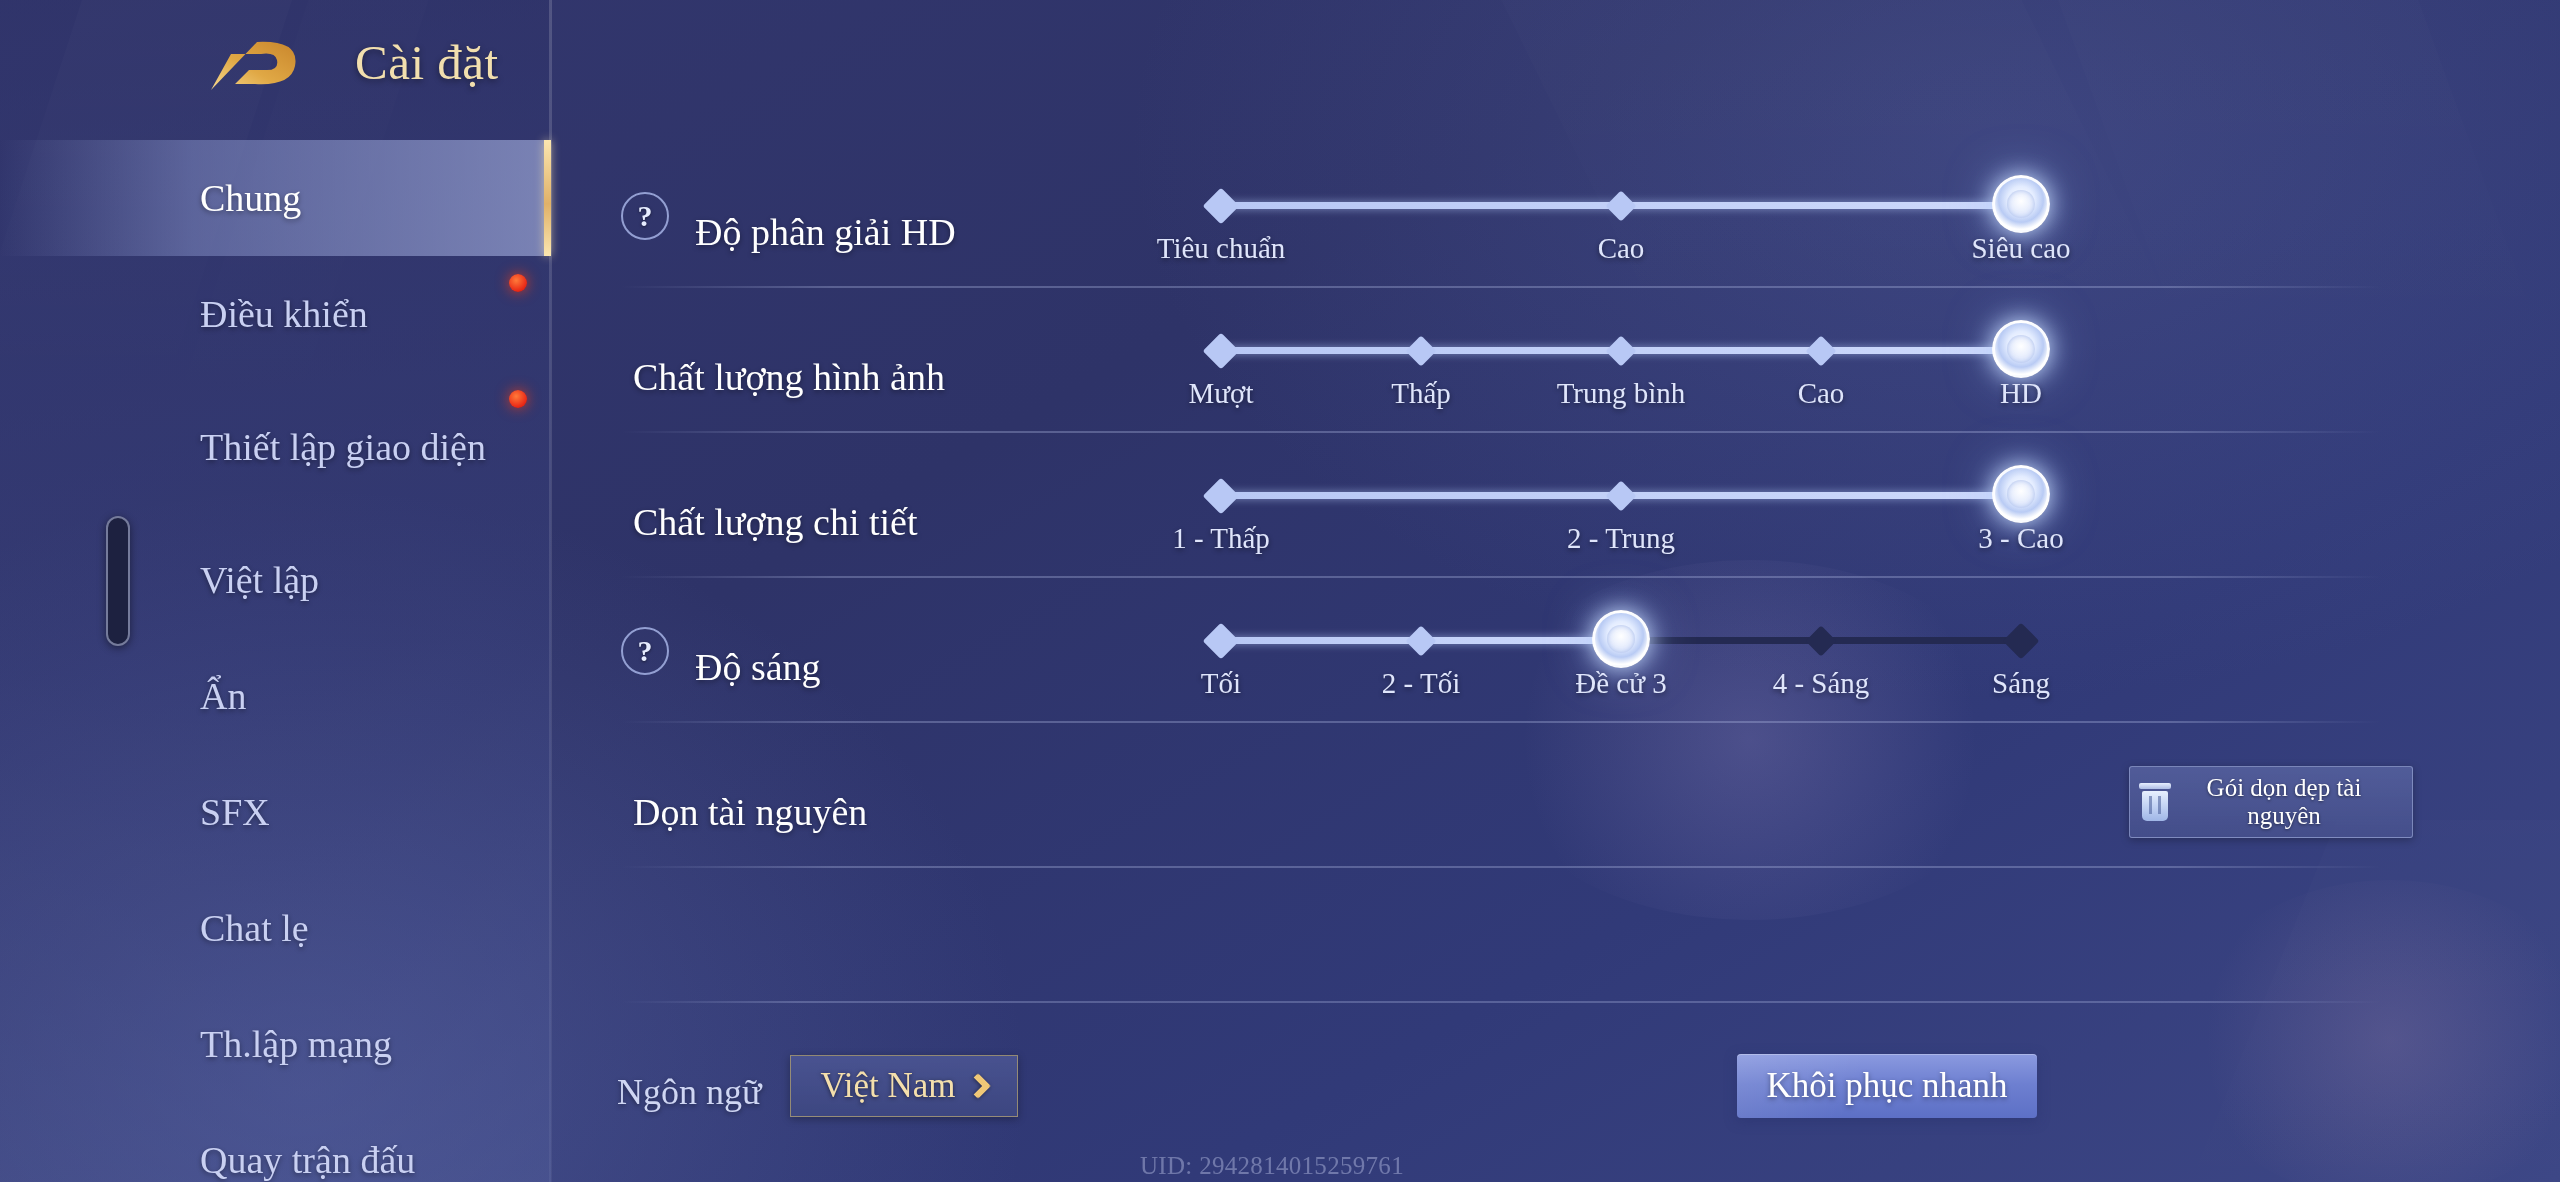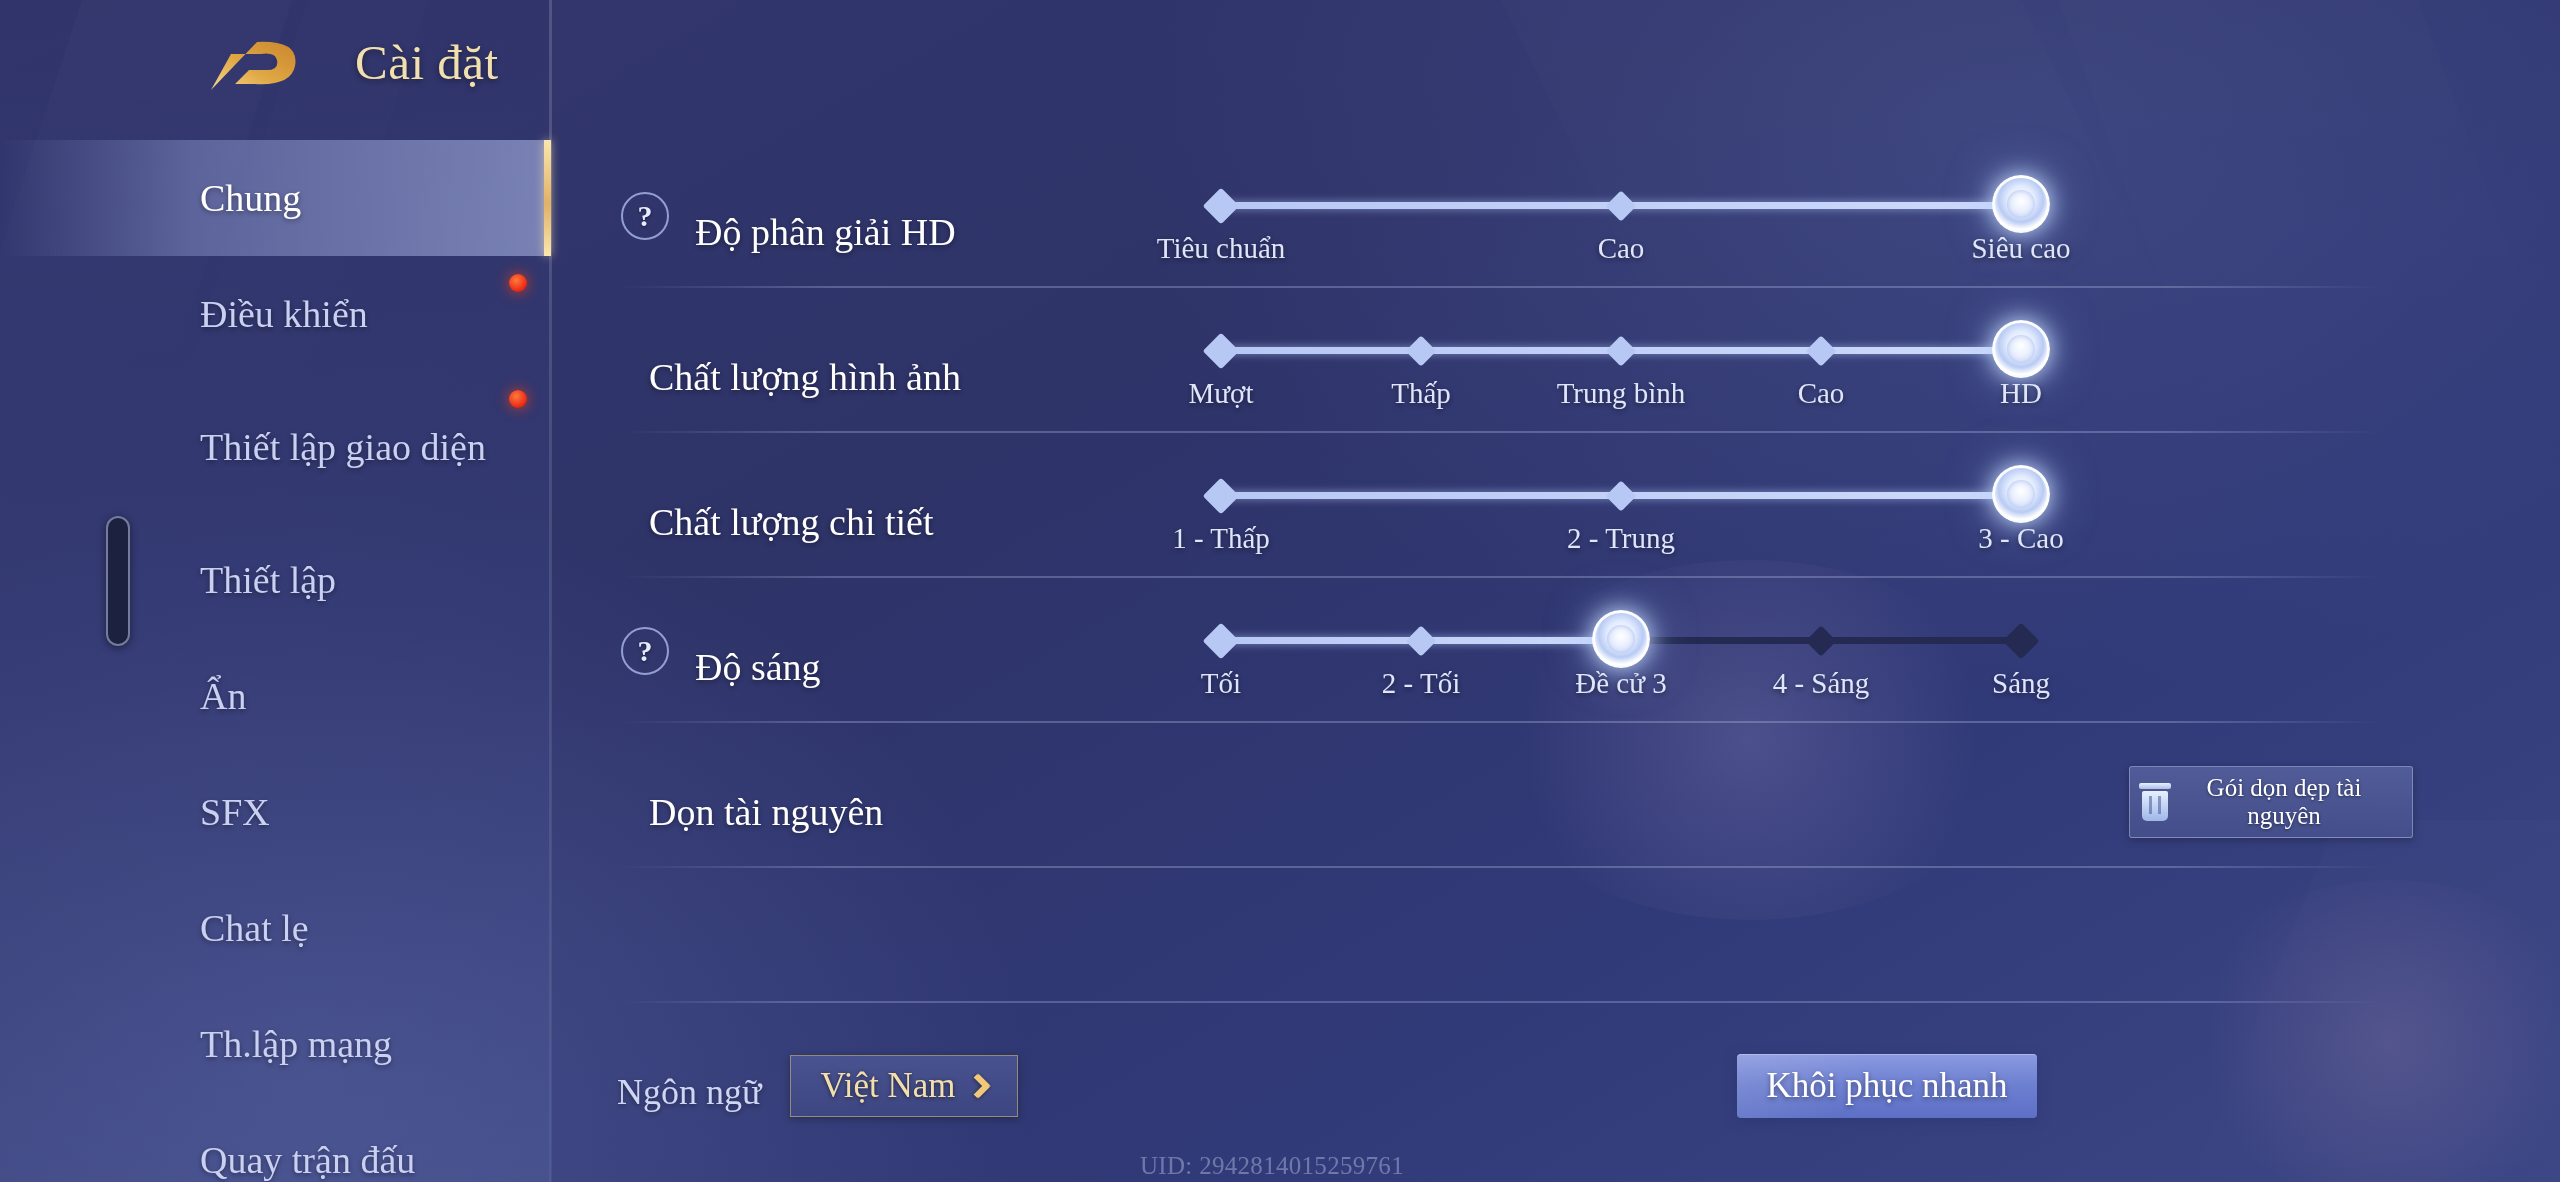--- a/index.html
+++ b/index.html
@@ -96,21 +96,21 @@
   }
   .row-sep {
     position:absolute; left:70px; width:1760px; height:2px;
     background:linear-gradient(90deg, rgba(190,200,240,0) 0%, rgba(190,200,240,0.30) 12%, rgba(190,200,240,0.30) 88%, rgba(190,200,240,0) 100%);
   }
   .row-label {
     position:absolute; left:74px; top:60px;
     font-size:38px; color:#ffffff; white-space:nowrap;
     text-shadow:0 2px 5px rgba(0,0,0,.4);
   }
-  .row-label.no-help { left:12px;margin-left:16px; }
+  .row-label.no-help { left:12px; }
   .help-icon {
     position:absolute; left:0px; top:42px;
     width:48px; height:48px; border-radius:50%;
     border:2px solid rgba(165,178,228,.85);
     color:#e6ecff; font-size:30px; font-weight:bold;
     display:flex; align-items:center; justify-content:center;
     text-shadow:0 1px 3px rgba(0,0,0,.5);
   }
 
   
@@ -266,21 +266,21 @@
         </div>
         <div class="nav-item">
           <div class="label">Điều khiển</div>
           <span class="dot"></span>
         </div>
         <div class="nav-item two-line">
           <div class="label">Thiết lập giao diện</div>
           <span class="dot"></span>
         </div>
         <div class="nav-item">
-          <div class="label">Thiết lập</div>
+          <div class="label">Việt lập</div>
         </div>
         <div class="nav-item">
           <div class="label">Ẩn</div>
         </div>
         <div class="nav-item">
           <div class="label">SFX</div>
         </div>
         <div class="nav-item">
           <div class="label">Chat lẹ</div>
         </div>

